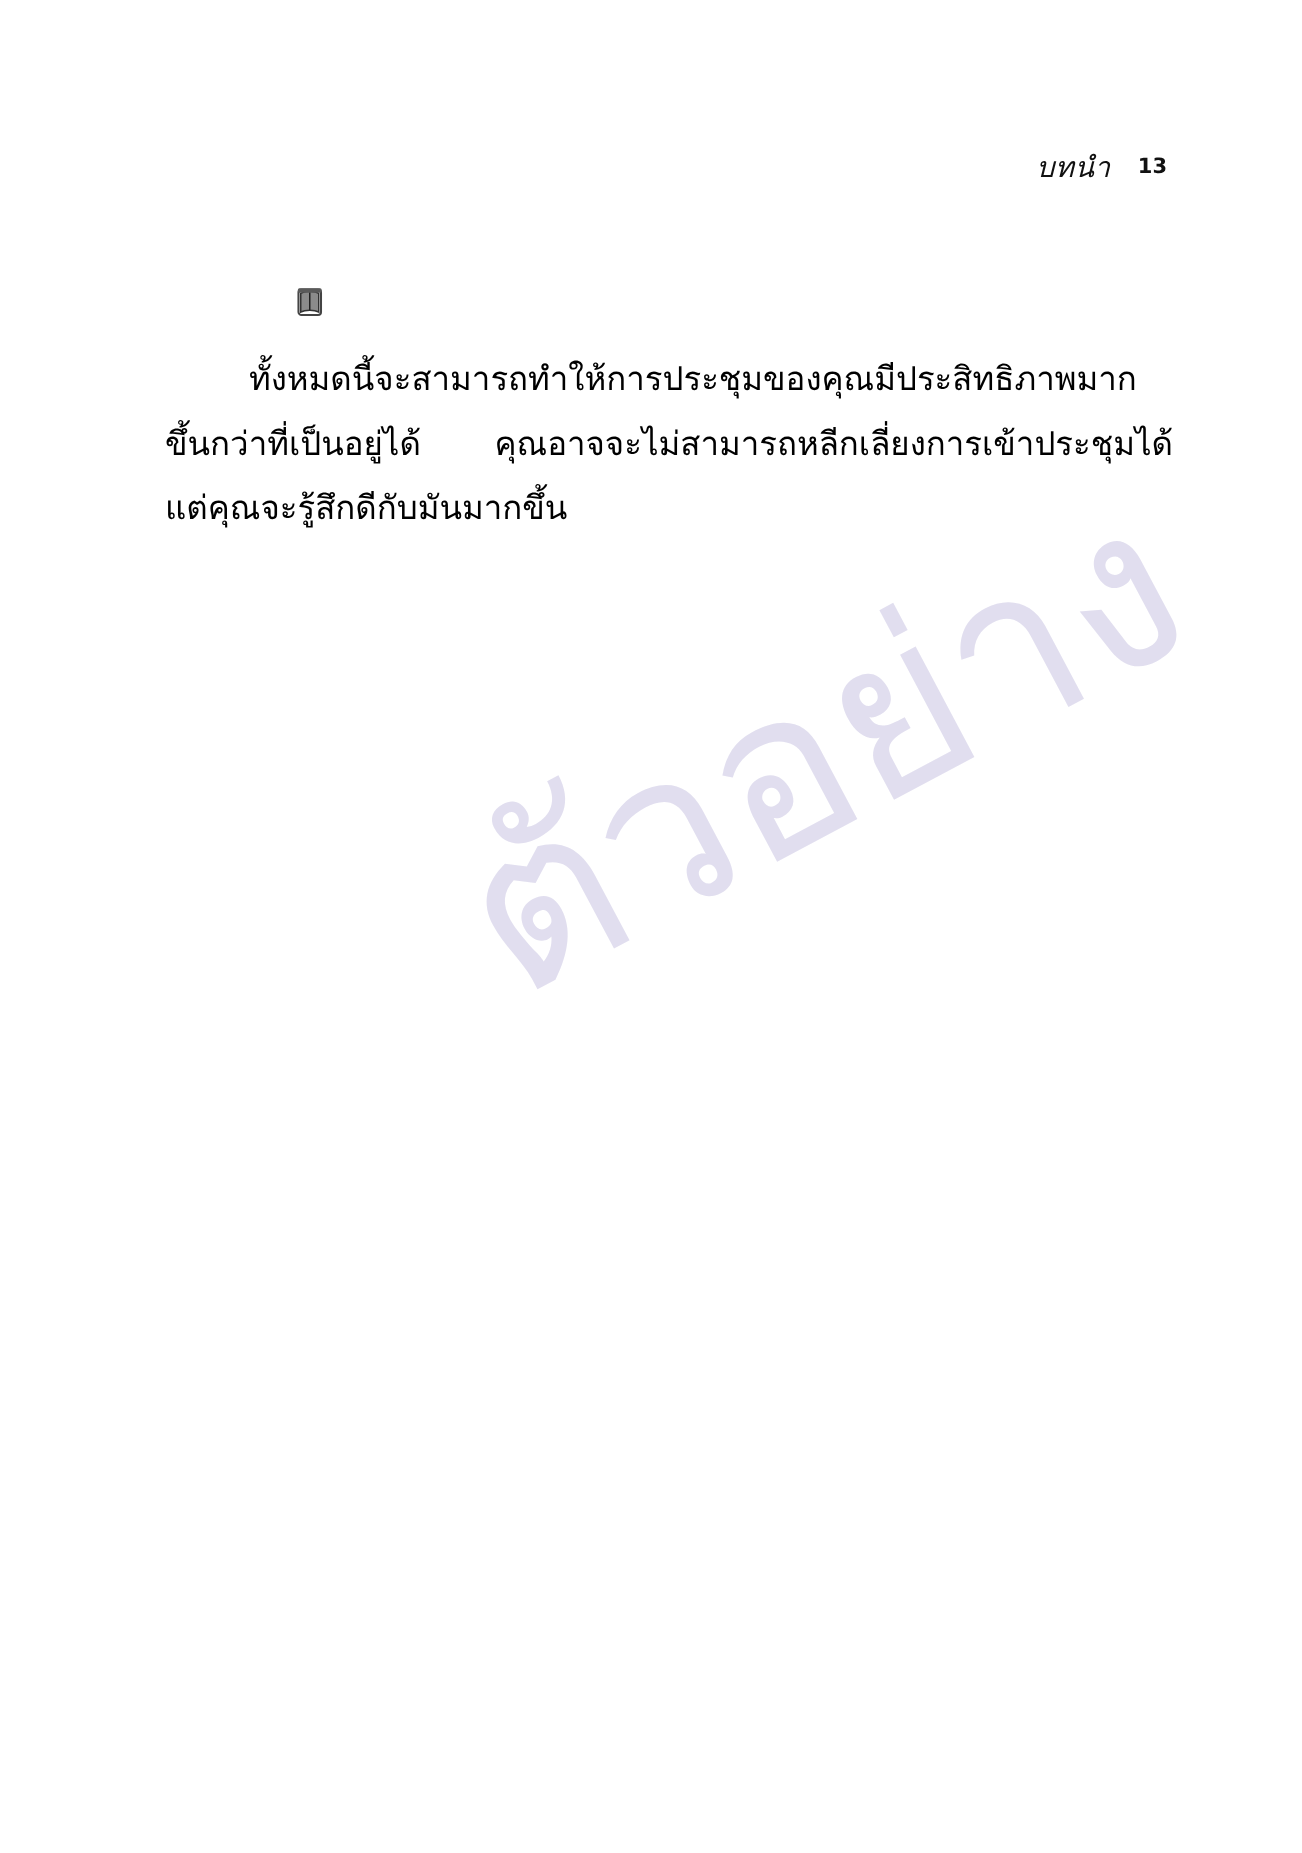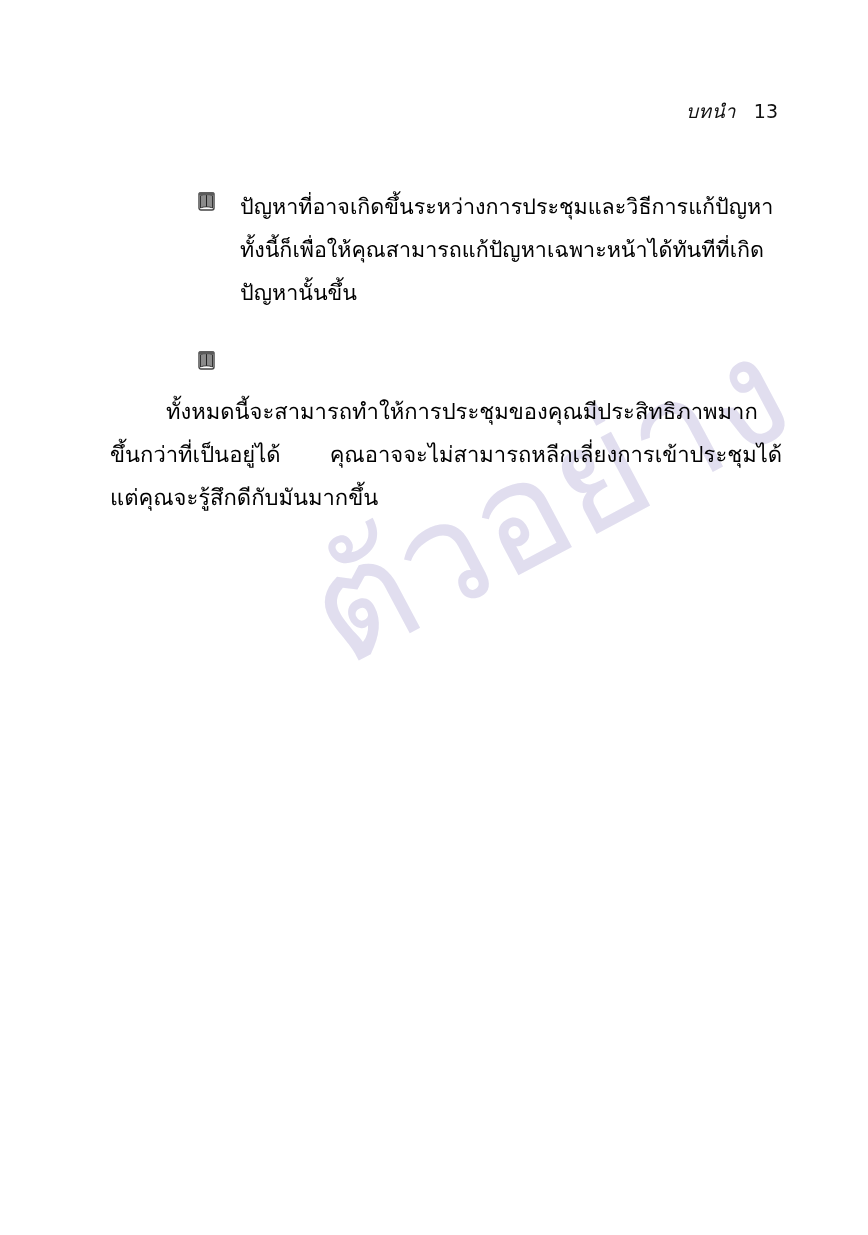--- a/index.html
+++ b/index.html
@@ -54,22 +54,22 @@
   }
   .header-title {
     font-family: "DejaVu Sans", sans-serif;
     font-style: italic;
     font-size: 19px;
     color: #111111;
     letter-spacing: 0.5px;
   }
   .header-pageno {
     font-family: "DejaVu Sans", sans-serif;
-    font-weight: normal;
-    font-size: 19px;
+    font-weight: bold;
+    font-size: 14px;
     color: #111111;
   }
 
   
   .content {
     position: absolute;
     top: 185px;
     left: 110px;
     right: 82px;
     z-index: 1;
@@ -147,30 +147,19 @@
     <ul class="bullet-list">
       <li class="bullet-item">
         <span class="bullet-icon">
           <svg width="17" height="21" viewBox="0 0 17 21" xmlns="http://www.w3.org/2000/svg">
             <rect x="1" y="2" width="15" height="17" rx="2" fill="#ffffff" stroke="#444444" stroke-width="1.4"></rect>
             <path d="M8.5 3 C6 3.2 3.5 4 2.5 4.6 L2.5 17 C3.8 16.3 6.3 15.8 8.5 15.8 C10.7 15.8 13.2 16.3 14.5 17 L14.5 4.6 C13.5 4 11 3.2 8.5 3 Z" fill="#8b8b8b" stroke="#333333" stroke-width="1"></path>
             <line x1="8.5" y1="3.2" x2="8.5" y2="15.8" stroke="#222222" stroke-width="1"></line>
             <rect x="0.6" y="1.2" width="15.8" height="3" rx="1" fill="#5a5a5a"></rect>
           </svg>
         </span>
-        <span class="bullet-text">ปัญหาที่อาจเกิดขึ้นระหว่างการประชุมและวิธีการแก้ปัญหา ทั้งนี้ก็เพื่อให้คุณสามารถแก้ปัญหาเฉพาะหน้าได้ทันทีที่เกิดปัญหานั้นขึ้น</span>
-      </li>
-      <li class="bullet-item">
-        <span class="bullet-icon">
-          <svg width="17" height="21" viewBox="0 0 17 21" xmlns="http://www.w3.org/2000/svg">
-            <rect x="1" y="2" width="15" height="17" rx="2" fill="#ffffff" stroke="#444444" stroke-width="1.4"></rect>
-            <path d="M8.5 3 C6 3.2 3.5 4 2.5 4.6 L2.5 17 C3.8 16.3 6.3 15.8 8.5 15.8 C10.7 15.8 13.2 16.3 14.5 17 L14.5 4.6 C13.5 4 11 3.2 8.5 3 Z" fill="#8b8b8b" stroke="#333333" stroke-width="1"></path>
-            <line x1="8.5" y1="3.2" x2="8.5" y2="15.8" stroke="#222222" stroke-width="1"></line>
-            <rect x="0.6" y="1.2" width="15.8" height="3" rx="1" fill="#5a5a5a"></rect>
-          </svg>
-        </span>
       </li>
     </ul>
 
     <p class="para para-block-1">ทั้งหมดนี้จะสามารถทำให้การประชุมของคุณมีประสิทธิภาพมากขึ้นกว่าที่เป็นอยู่ได้ คุณอาจจะไม่สามารถหลีกเลี่ยงการเข้าประชุมได้ แต่คุณจะรู้สึกดีกับมันมากขึ้น</p>
 
   </div>
 </div>
 
 </body></html>

